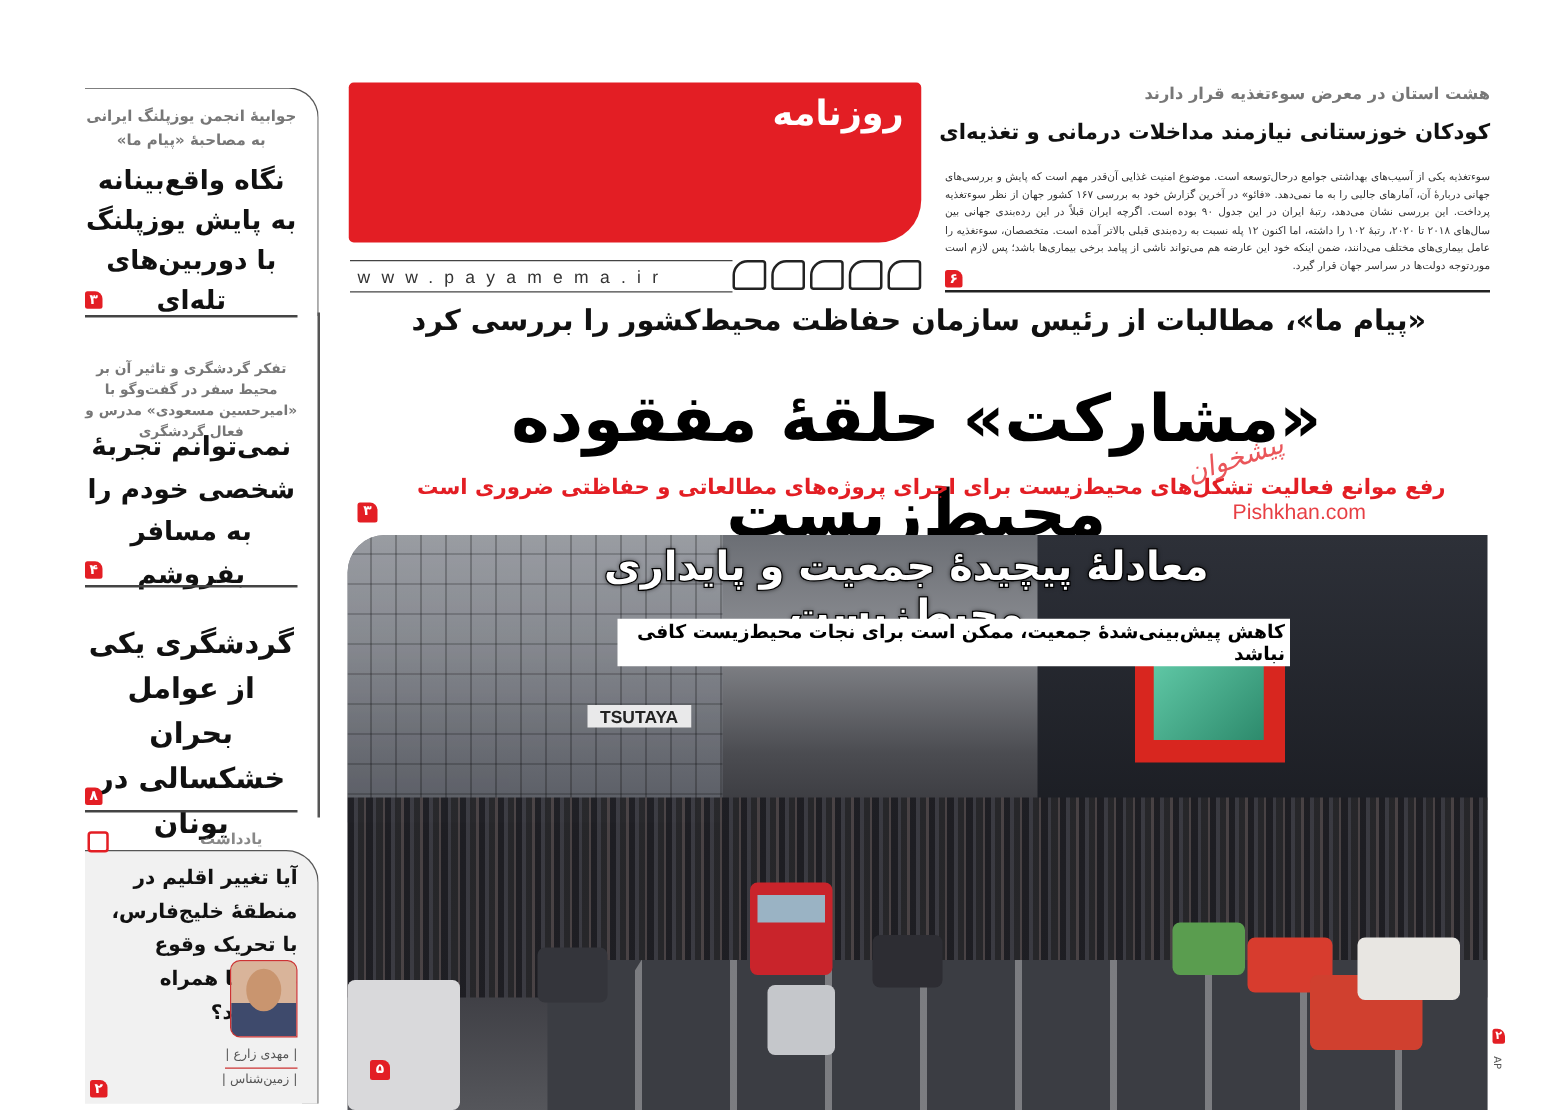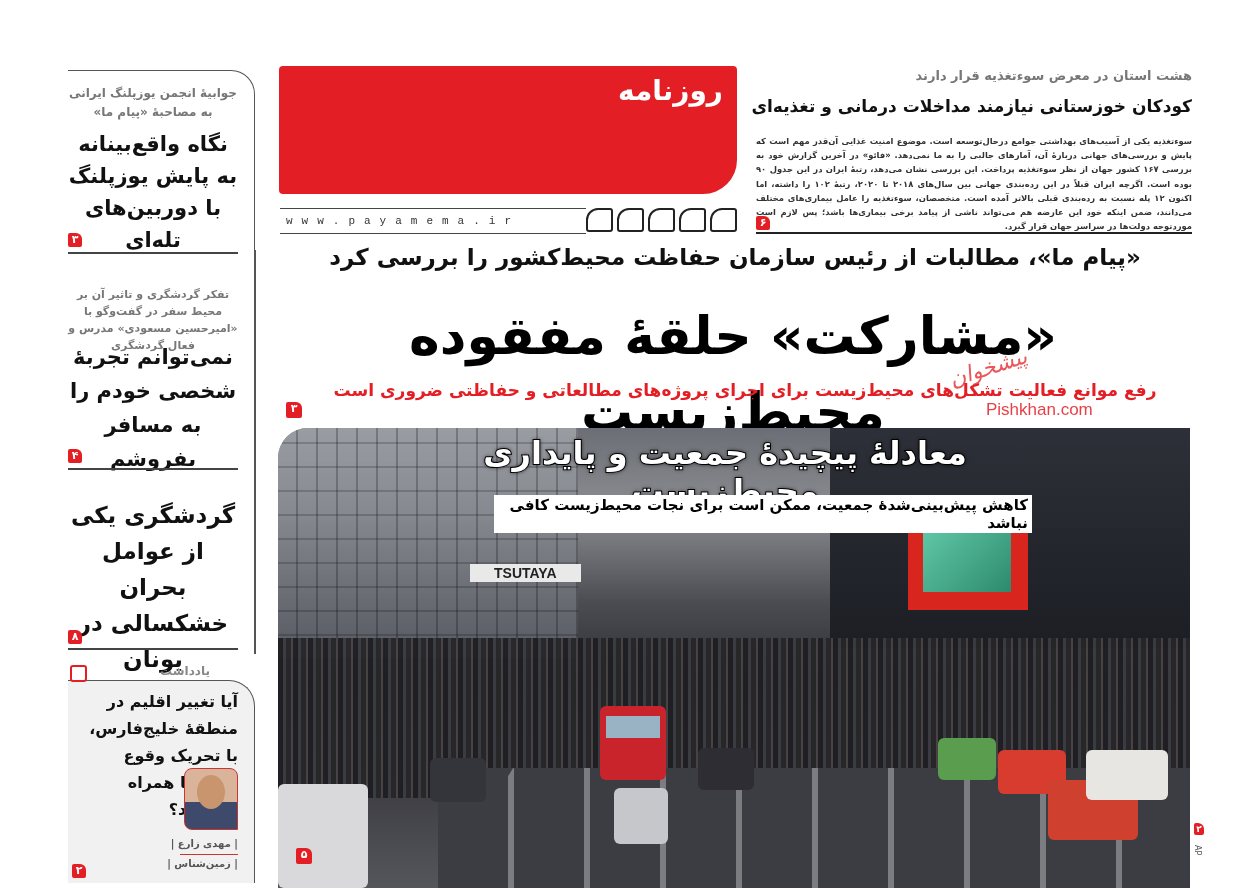--- a/index.html
+++ b/index.html
@@ -1,20 +1,20 @@
 <!DOCTYPE html>
 <html><head>
 <meta charset="utf-8">
 <style>
   html, body { margin:0; padding:0; }
   body {
     width:1250px; height:892px; background:#ffffff; position:relative; overflow:hidden;
     font-family:"DejaVu Sans", sans-serif; color:#111;
   }
-  .rtl { direction:rtl; text-align:right;font-weight:bold; }
+  .rtl { direction:rtl; text-align:right; }
   .ctr { text-align:center; }
   .abs { position:absolute; }
   .badge {
     position:absolute; background:#e31e24; color:#fff; font-weight:bold;
     font-size:11px; line-height:14px; text-align:center; width:14px; height:14px;
     border-radius:2px 6px 2px 2px;
   }
 
   
   #logo {
@@ -28,21 +28,21 @@
   }
   #logo .daily {
     position:absolute; right:14px; top:8px; font-size:28px; color:#fff; font-weight:bold;margin-left:40px;
   }
   #logo .info {
     position:absolute; left:10px; right:14px; bottom:4px; font-size:10px; color:#fff;
     direction:rtl; text-align:right; white-space:nowrap; font-weight:bold;
   }
   #website {
     left:280px; top:208px; width:300px; height:24px; border-top:1.5px solid #444; border-bottom:1.5px solid #444;
-    font-family:Liberation Mono, monospace; font-size:11px; letter-spacing:9px; color:#333; line-height:24px; padding-left:6px;
+    font-family:Liberation Sans, sans-serif; font-size:14px; letter-spacing:9px; color:#333; line-height:24px; padding-left:6px;
   }
   .letterbox { position:absolute; top:208px; width:27px; height:24px; border:2.5px solid #222; border-radius:12px 3px 3px 3px; box-sizing:border-box; }
 
   
   #tr-kicker { left:760px; top:68px; width:432px; font-size:13px; color:#777; font-weight:bold; }
   #tr-title  { left:745px; top:96px; width:447px; font-size:17px; font-weight:bold; color:#111; white-space:nowrap; }
   #tr-body   { left:756px; top:134px; width:436px; font-size:8.4px; line-height:14.2px; color:#333; text-align:justify; }
   #tr-rule   { left:756px; top:232px; width:436px; height:2px; background:#222; }
 
   
@@ -55,21 +55,21 @@
   
   #photo {
     left:278px; top:428px; width:912px; height:460px; border-radius:30px 0 0 0; overflow:hidden;
     background:linear-gradient(180deg,#6b6e74 0%,#8b8d92 18%,#4b4c51 38%,#2e2e33 55%,#3a3a40 75%,#55565b 100%);
   }
   #photo .bldg-l { position:absolute; left:0; top:0; width:300px; height:230px; background:linear-gradient(180deg,#9fa2a8,#5b5e66); opacity:.9; }
   #photo .bldg-l::after { content:""; position:absolute; inset:0; background:repeating-linear-gradient(90deg,transparent 0 18px,rgba(0,0,0,.25) 18px 20px),repeating-linear-gradient(0deg,transparent 0 22px,rgba(0,0,0,.2) 22px 24px); }
   #photo .bldg-r { position:absolute; right:0; top:0; width:360px; height:220px; background:linear-gradient(180deg,#2d3038,#1c1e24); }
   #photo .billboard { position:absolute; left:630px; top:90px; width:120px; height:92px; background:#d8261f; }
   #photo .screen { position:absolute; left:645px; top:104px; width:88px; height:60px; background:linear-gradient(135deg,#5fc7a5,#2d8a6c); }
-  #photo .tsutaya { position:absolute; left:192px; top:136px; padding:1px 24px; background:#e9e9ea; color:#222; font-family:"Liberation Sans",sans-serif; font-weight:bold; font-size:14px; }
+  #photo .tsutaya { position:absolute; left:192px; top:136px; padding:1px 10px; background:#e9e9ea; color:#222; font-family:"Liberation Sans",sans-serif; font-weight:bold; font-size:14px; }
   #photo .crowd { position:absolute; left:0; right:0; top:210px; height:160px; background:repeating-linear-gradient(90deg,#1d1d22 0 5px,#3b3b42 5px 8px,#262629 8px 13px,#4a4345 13px 15px); opacity:.95; }
   #photo .road { position:absolute; left:160px; right:0; top:340px; height:120px; background:#3b3d43; }
   #photo .road::after { content:""; position:absolute; inset:0; background:repeating-linear-gradient(90deg,transparent 0 70px,rgba(255,255,255,.55) 70px 76px); clip-path:polygon(10% 0,90% 0,100% 100%,0 100%); opacity:.6; }
   #photo .bus { position:absolute; left:322px; top:278px; width:66px; height:74px; background:#c9242b; border-radius:6px; }
   #photo .bus::before { content:""; position:absolute; left:6px; top:10px; width:54px; height:22px; background:#9ab3c4; }
   .car { position:absolute; border-radius:6px; }
   #photo-headline {
     left:400px; top:434px; width:650px; font-size:32px; font-weight:900; color:#fff; text-align:center;
     -webkit-text-stroke:2px #000; paint-order:stroke fill;
     text-shadow:0 0 4px #000;

